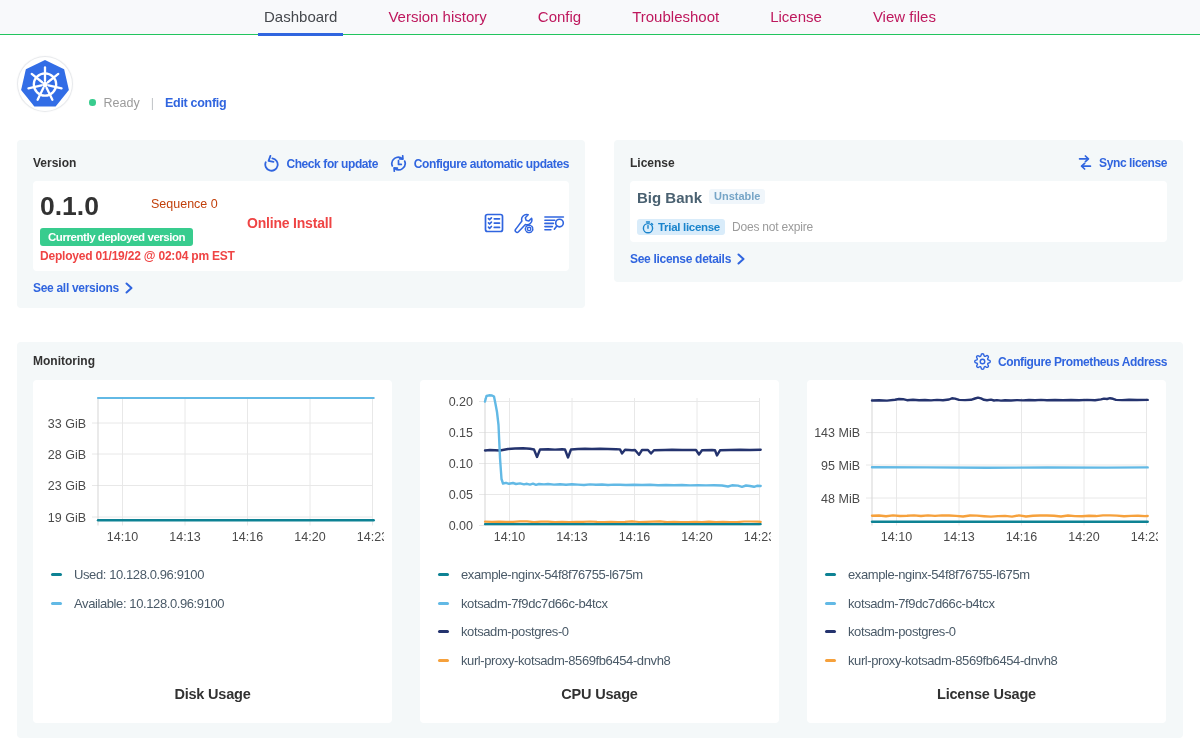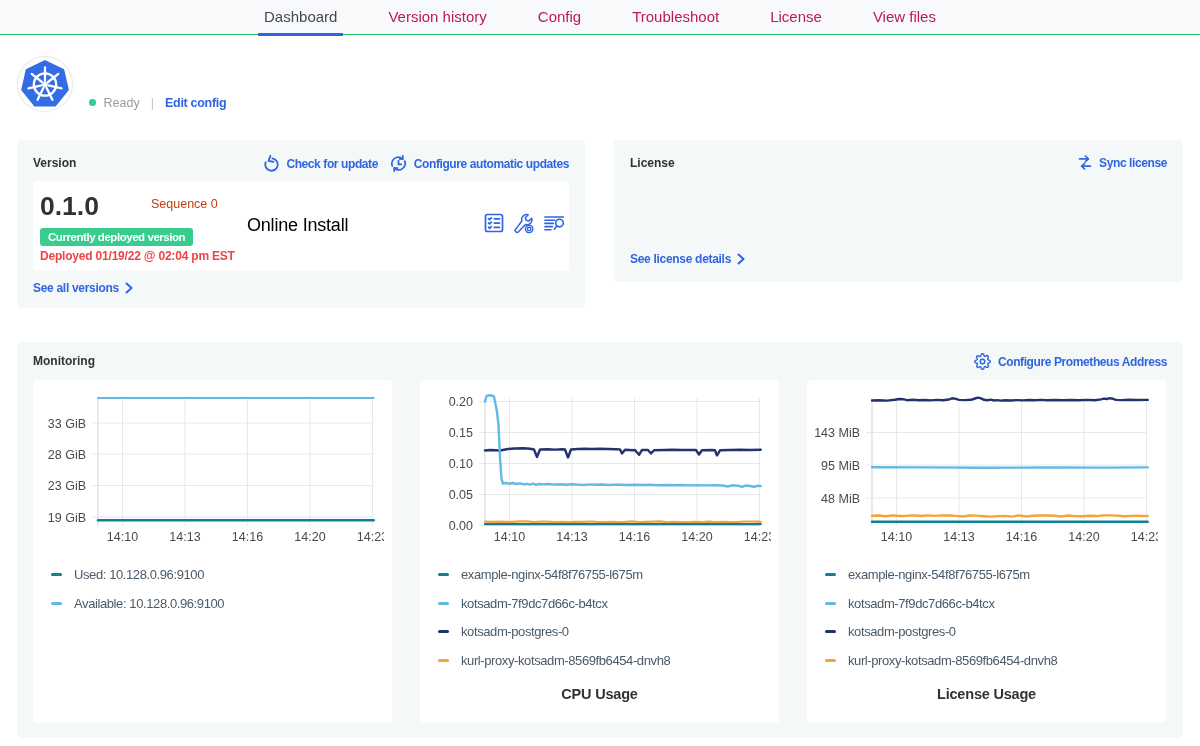--- a/index.html
+++ b/index.html
@@ -25,21 +25,21 @@
 #monitoringcard { left:17px; top:342px; width:1166px; height:396px; }
 .cardtitle { position:absolute; font-size:12px; font-weight:700; color:#323232; }
 .whitebox { position:absolute; background:#fff; border-radius:4px; }
 .hlink { position:absolute; display:flex; align-items:center; font-size:12px; letter-spacing:-0.4px; font-weight:700; color:#3065df; }
 .hlink svg { margin-right:7px; }
 
 #vnum { position:absolute; left:7px; top:11px; font-size:26.5px; line-height:28px; font-weight:700; color:#323232; }
 #vseq { position:absolute; left:73px; top:16px; font-size:12.5px; color:#c2410c;margin-left:45px; }
 #vbadge { position:absolute; left:7px; top:47px; height:18px; line-height:18px; padding:0 8px; background:#38cc8e; border-radius:3px; color:#fff; font-size:11.5px; letter-spacing:-0.45px; font-weight:700; }
 #vdeployed { position:absolute; left:7px; top:68px; font-size:12px; letter-spacing:-0.2px; font-weight:700; color:#ef4444; }
-#vonline { position:absolute; left:214px; top:34px; font-size:18px; letter-spacing:-0.2px; font-weight:400; color:#000000; }
+#vonline { position:absolute; left:214px; top:34px; font-size:14px; letter-spacing:-0.2px; font-weight:700; color:#ef4444; }
 .vicons { position:absolute; top:32px; display:flex; column-gap:10px; }
 .seelink { position:absolute; font-size:12px; letter-spacing:-0.3px; font-weight:700; color:#3065df; display:flex; align-items:center; }
 .seelink svg { margin-left:6px; }
 
 #bigbank { position:absolute; left:7px; top:8px; font-size:15px; font-weight:700; color:#4a6171; }
 #unstable { position:absolute; left:79px; top:8px; height:15px; line-height:15px; padding:0 5px; background:#f0f6fb; border-radius:3px; color:#76a5c7; font-size:11px; font-weight:600; }
 #trialbadge { position:absolute; left:7px; top:38px; height:16px; padding:0 5px; background:#d9ecfa; border-radius:3px; color:#1a84cc; font-size:11.5px; letter-spacing:-0.3px; font-weight:700; display:flex; align-items:center; }
 #trialbadge svg { margin-right:4px; }
 #noexpire { position:absolute; left:102px; top:39px; font-size:12px; letter-spacing:-0.2px; color:#9b9b9b; }
 
@@ -144,20 +144,34 @@
   <div class="card" id="licensecard">
     <div class="cardtitle" style="left:16px; top:16px;">License</div>
     <div class="hlink" style="right:16px; top:15px;">
       <svg width="14" height="15" viewBox="0 0 14 15" fill="none" stroke="#3065df" stroke-width="1.7" stroke-linecap="round" stroke-linejoin="round">
         <line x1="1.6" y1="3.8" x2="9.9" y2="3.8"></line>
         <polyline points="7.4,1.0 10.4,3.8 7.4,6.6"></polyline>
         <line x1="12.4" y1="11.2" x2="4.1" y2="11.2"></line>
         <polyline points="6.6,8.4 3.6,11.2 6.6,14.0"></polyline>
       </svg>
       Sync license
+    </div>
+    <div class="whitebox" style="left:16px; top:41px; width:537px; height:61px;">
+      <div id="bigbank">Big Bank</div>
+      <div id="unstable">Unstable</div>
+      <div id="trialbadge">
+        <svg width="12" height="13" viewBox="0 0 12 13" fill="none" stroke="#1a84cc" stroke-width="1.4" stroke-linecap="round">
+          <circle cx="6" cy="7.2" r="4.6"></circle>
+          <line x1="6" y1="7.2" x2="6" y2="4.6"></line>
+          <line x1="4.5" y1="1" x2="7.5" y2="1"></line>
+          <line x1="9.6" y1="2.6" x2="10.6" y2="3.6"></line>
+        </svg>
+        Trial license
+      </div>
+      <div id="noexpire">Does not expire</div>
     </div>
     <div class="seelink" style="left:16px; top:112px;">See license details
       <svg width="8" height="12" viewBox="0 0 8 12" fill="none" stroke="#3065df" stroke-width="2" stroke-linecap="round" stroke-linejoin="round">
           <polyline points="1.5,1.5 6.5,6 1.5,10.5"></polyline>
         </svg>
     </div>
   </div>
 
   <div class="card" id="monitoringcard">
     <div class="cardtitle" style="left:16px; top:12px;">Monitoring</div>
@@ -188,20 +202,21 @@
           <text x="89.5" y="160.5" text-anchor="middle" font-size="12.5" fill="#4a4a4a">14:10</text>
           <text x="152" y="160.5" text-anchor="middle" font-size="12.5" fill="#4a4a4a">14:13</text>
           <text x="214.5" y="160.5" text-anchor="middle" font-size="12.5" fill="#4a4a4a">14:16</text>
           <text x="277" y="160.5" text-anchor="middle" font-size="12.5" fill="#4a4a4a">14:20</text>
           <text x="339.5" y="160.5" text-anchor="middle" font-size="12.5" fill="#4a4a4a">14:23</text>
           <path d="M65,18 L340.7,18" fill="none" stroke="#62b9e5" stroke-width="2.2" stroke-linejoin="round" stroke-linecap="round"></path>
           <path d="M65,140.3 L340.7,140.3" fill="none" stroke="#0d8294" stroke-width="2.4" stroke-linejoin="round" stroke-linecap="round"></path>
         </svg>
         <div class="legendrow" style="left:18px; top:186.5px; height:16px;"><span class="dash" style="background:#0d8294;"></span>Used: 10.128.0.96:9100</div>
         <div class="legendrow" style="left:18px; top:215px; height:16px;"><span class="dash" style="background:#62b9e5;"></span>Available: 10.128.0.96:9100</div>
+        <div class="charttitle" style="top:306px;">Disk Usage</div>
       </div>
 
     <div class="chartcard" id="cpucard" style="left:403px;">
         <svg width="351" height="170" viewBox="0 0 351 170" style="position:absolute;left:0;top:0;">
           <line x1="59" y1="21.5" x2="339.5" y2="21.5" stroke="#e8e8e8" stroke-width="1"></line>
           <line x1="59" y1="52.5" x2="339.5" y2="52.5" stroke="#e8e8e8" stroke-width="1"></line>
           <line x1="59" y1="83.5" x2="339.5" y2="83.5" stroke="#e8e8e8" stroke-width="1"></line>
           <line x1="59" y1="114.5" x2="339.5" y2="114.5" stroke="#e8e8e8" stroke-width="1"></line>
           <line x1="59" y1="145.5" x2="339.5" y2="145.5" stroke="#e8e8e8" stroke-width="1"></line>
           <line x1="89.5" y1="18" x2="89.5" y2="145.5" stroke="#e8e8e8" stroke-width="1"></line>

